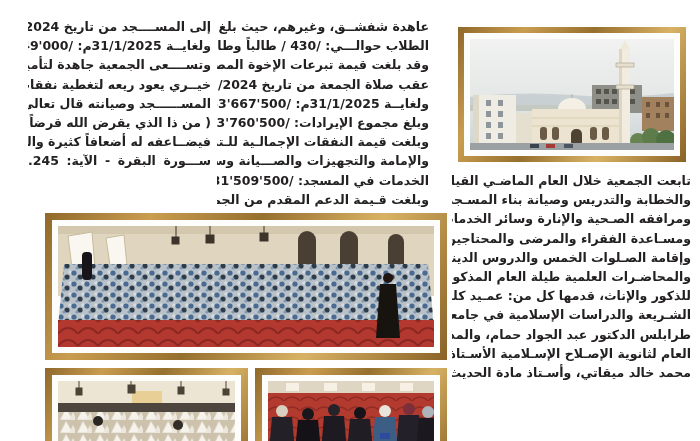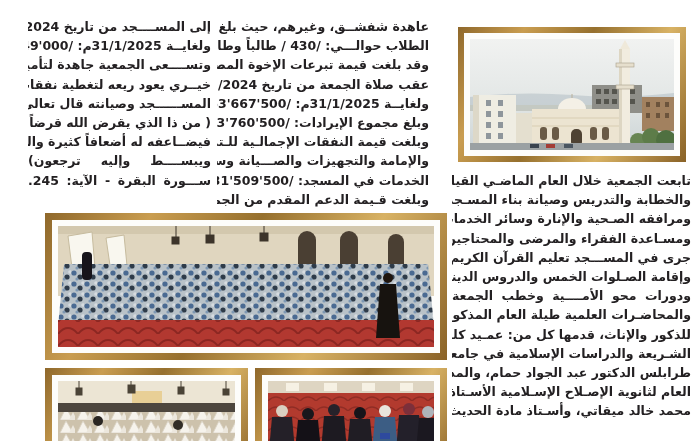--- a/index.html
+++ b/index.html
@@ -123,23 +123,21 @@
         </g>
       </svg>
     </div>
   </figure>
 
   <section class="textcol" id="col-right">
       <div class="ar-line">تابعت الجمعية خلال العام الماضـي القيام</div>
       <div class="ar-line">والخطابة والتدريس وصيانة بناء المسـجد</div>
       <div class="ar-line">ومرافقه الصـحية والإنارة وسائر الخدمات</div>
       <div class="ar-line">ومسـاعدة الفقراء والمرضى والمحتاجين.</div>
-      <div class="ar-line">جرى في المســـجد تعليم القرآن الكريم</div>
       <div class="ar-line">وإقامة الصـلوات الخمس والدروس الدينية</div>
-      <div class="ar-line">ودورات محو الأمــــية وخطب الجمعة</div>
       <div class="ar-line">والمحاضـرات العلمية طيلة العام المذكور</div>
       <div class="ar-line">للذكور والإناث، قدمها كل من: عمـيد كلـية</div>
       <div class="ar-line">الشـريعة والدراسات الإسلامية في جامعة</div>
       <div class="ar-line">طرابلس الدكتور عبد الجواد حمام، والمديـر</div>
       <div class="ar-line">العام لثانوية الإصـلاح الإسـلامية الأسـتاذ</div>
       <div class="ar-line">محمد خالد ميقاتي، وأسـتاذ مادة الحديث</div>
     </section>
   <section class="textcol" id="col-middle">
       <div class="ar-line">عاهدة شفشــق، وغيرهم، حيث بلغ عدد</div>
       <div class="ar-line">الطلاب حوالـــي: ‎/ 430/‎ طالباً وطالبة.</div>
@@ -153,21 +151,20 @@
       <div class="ar-line">وبلغت قـيمة الدعم المقدم من الجمعـية</div>
     </section>
   <section class="textcol" id="col-left">
       <div class="ar-line">إلى المســــجد من تاريخ  26/2/2024م</div>
       <div class="ar-line">ولغايــة 31/1/2025م: ‎/237'749'000/‎ل.ل.</div>
       <div class="ar-line">وتســــعى الجمعية جاهدة لتأمين وقف</div>
       <div class="ar-line">خيــري يعود ريعه لتغطية نفقات خدمات</div>
       <div class="ar-line">المســــــجد وصيانته قال تعالى:</div>
       <div class="ar-line">( من ذا الذي يقرض الله قرضاً حســـناً</div>
       <div class="ar-line">فيضــاعفه له أضعافاً كثيرة والله يقبض</div>
-      <div class="ar-line">ويبســــط وإليه ترجعون)</div>
       <div class="ar-line">ســـورة البقرة - الآية: 245.</div>
     </section>
 
   <figure class="gold-frame" id="frame-group">
     <div class="mat">
       <svg viewBox="0 0 376 121" preserveAspectRatio="none">
         <defs>
           <pattern id="crowd" width="13" height="11" patternUnits="userSpaceOnUse">
             <rect width="13" height="11" fill="#b9c2c8"></rect>
             <circle cx="3" cy="3" r="2.6" fill="#4a6a92"></circle>

